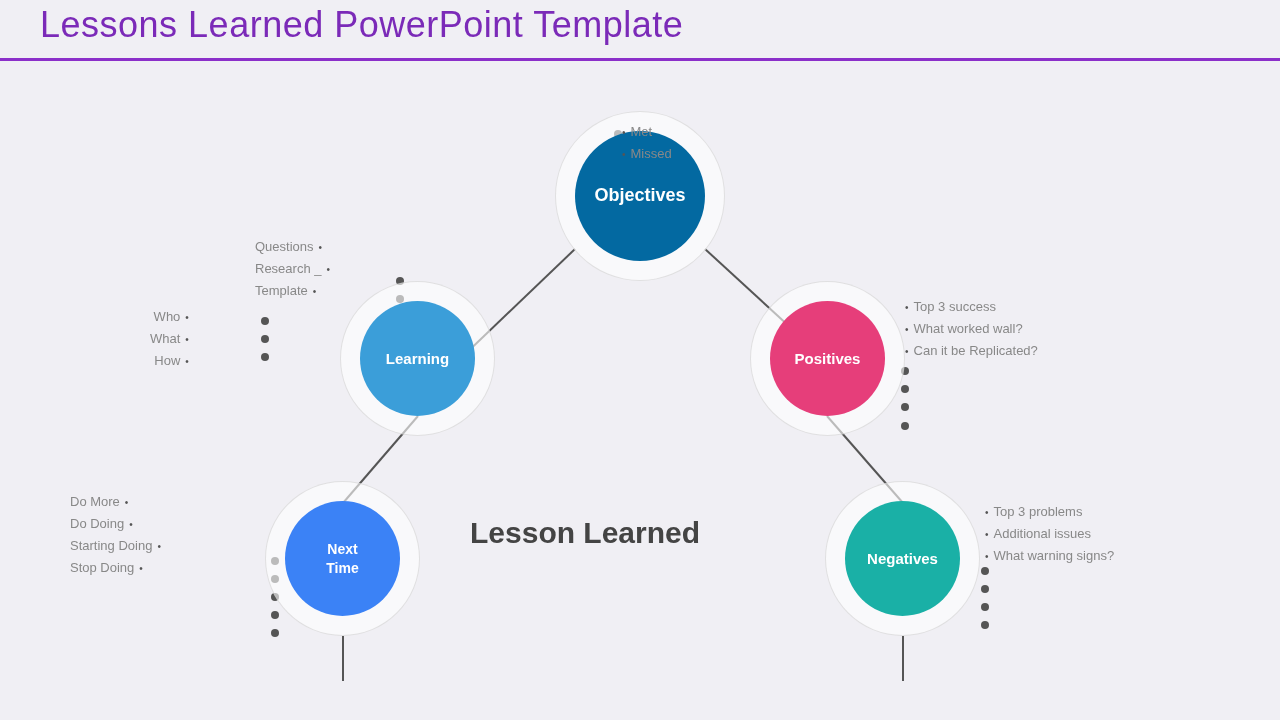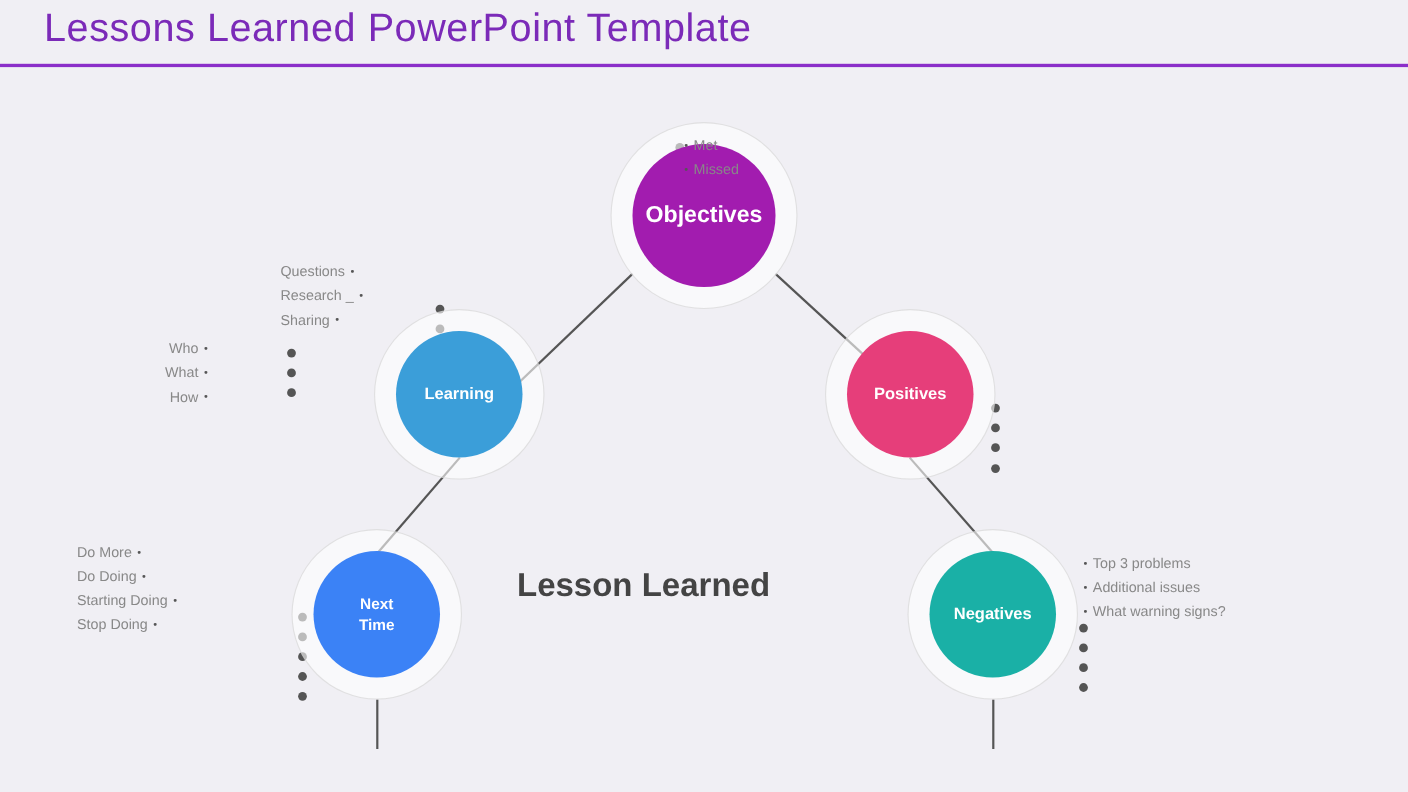--- a/index.html
+++ b/index.html
@@ -62,22 +62,22 @@
     }
 
     
     .node-objectives-outer {
       width: 170px; height: 170px;
       top: 50px; left: 555px;
     }
     .node-objectives {
       width: 130px; height: 130px;
       top: 70px; left: 575px;
-      background: #a21caf;
-      font-size: 21px;
+      background: #0369a1;
+      font-size: 18px;
     }
 
     
     .node-learning-outer {
       width: 155px; height: 155px;
       top: 220px; left: 340px;
     }
     .node-learning {
       width: 115px; height: 115px;
       top: 240px; left: 360px;
@@ -310,24 +310,35 @@
   </div>
 
   <div class="label label-research">
     <div class="bullet-item">
       <span>Questions</span>
     </div>
     <div class="bullet-item">
       <span>Research _</span>
     </div>
     <div class="bullet-item">
-      <span>Sharing</span>
-    </div>
-  </div>
-
+      <span>Template</span>
+    </div>
+  </div>
+
+  <div class="label label-positives">
+    <div class="bullet-item">
+      <span>Top 3 success</span>
+    </div>
+    <div class="bullet-item">
+      <span>What worked wall?</span>
+    </div>
+    <div class="bullet-item">
+      <span>Can it be Replicated?</span>
+    </div>
+  </div>
 
   <div class="label label-nexttime">
     <div class="bullet-item">
       <span>Do More</span>
     </div>
     <div class="bullet-item">
       <span>Do Doing</span>
     </div>
     <div class="bullet-item">
       <span>Starting Doing</span>

